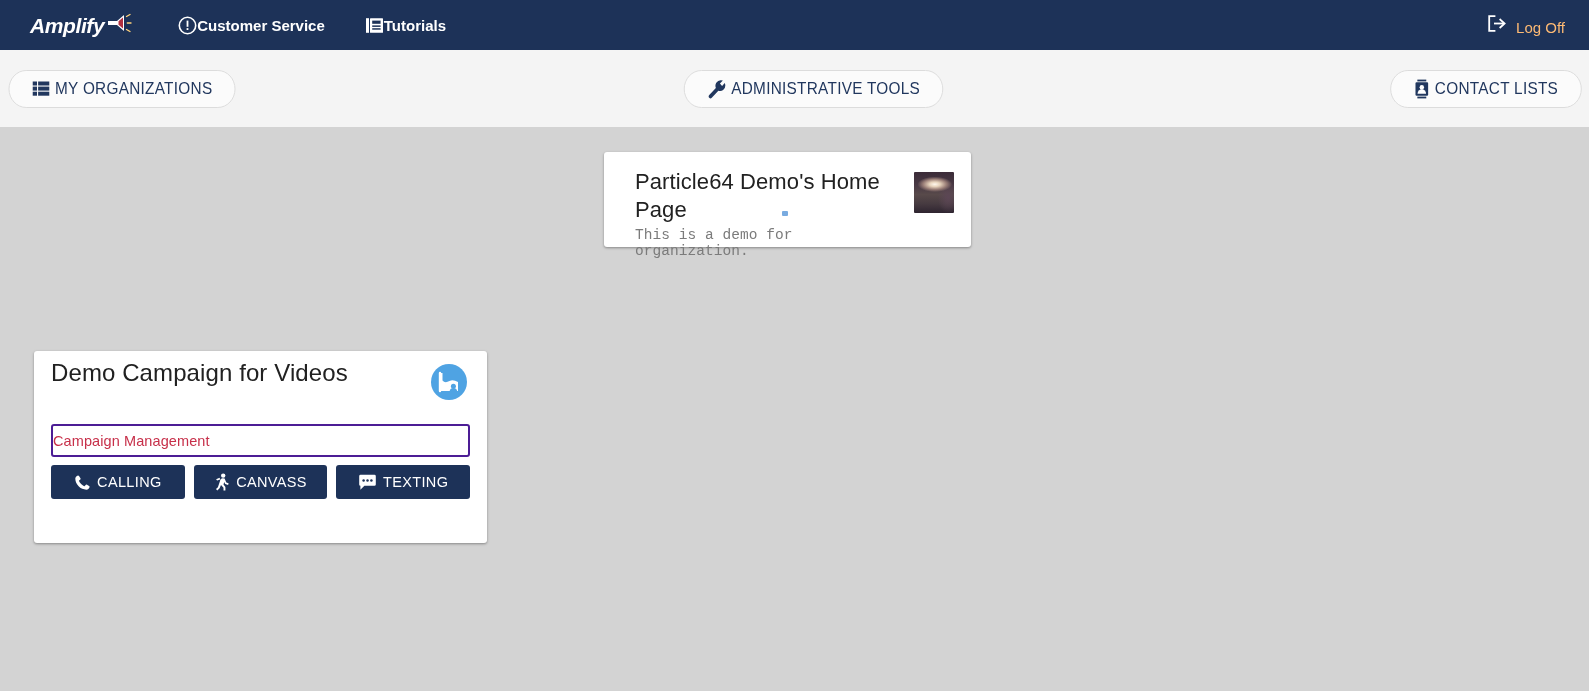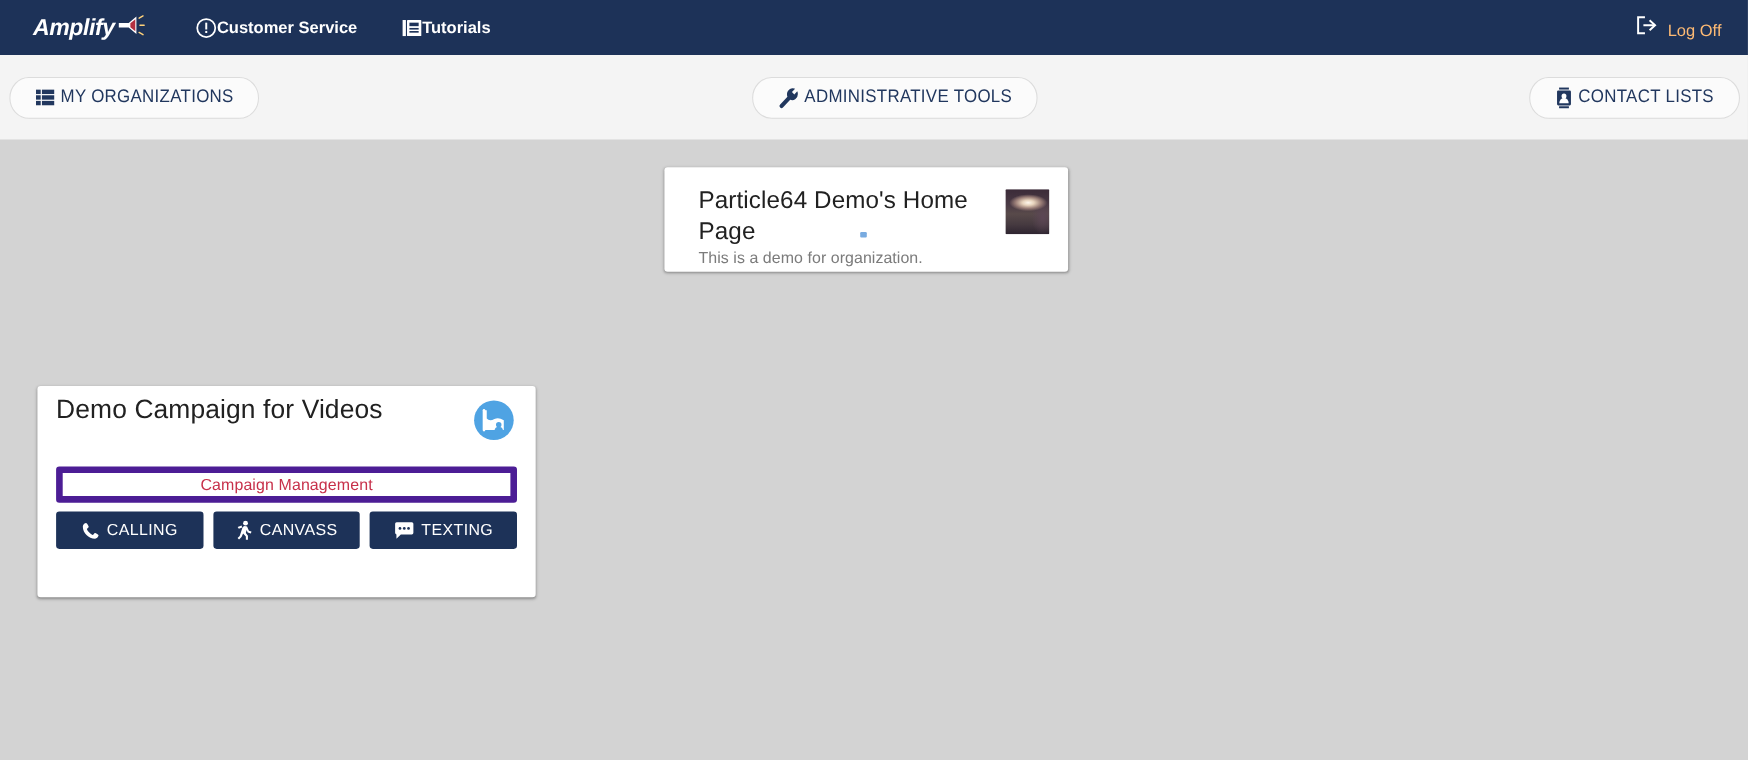--- a/index.html
+++ b/index.html
@@ -122,20 +122,21 @@
     color: #212121;
     font-weight: normal;
     line-height: 1.25;
     letter-spacing: 0.1px;
   }
   .org-sub {
     font-size: 14.5px;
     color: #7b7b7b;
     margin-top: 4px;
     letter-spacing: 0.05px;
+    font-family: Liberation Mono, monospace;
   }
   .org-thumb {
     width: 40px;
     height: 41px;
     flex: 0 0 auto;
     margin-top: 4px;
     margin-right: 1px;
     border-radius: 1px;
     background:
       radial-gradient(ellipse 60% 26% at 52% 30%, #fff8ee 0%, #e7d3bc 22%, #9b7f78 48%, transparent 72%),
@@ -177,26 +178,25 @@
   .camp-icon {
     width: 40px; height: 40px;
     flex: 0 0 auto;
     margin-right: 1px;
     margin-top: 2px;
   }
 
   .manage-box {
     margin-top: 22px;
     height: 33px;
-    border: 6px solid #4c1d95;
+    border: 2px solid #4c1d95;
     border-radius: 3px;
     background: #ffffff;
     display: flex;
     align-items: center;
-    justify-content: center;
     cursor: pointer;
   }
   .manage-link {
     color: #c7304a;
     font-size: 14.5px;
     letter-spacing: 0.1px;
   }
 
   .actions {
     display: flex;

